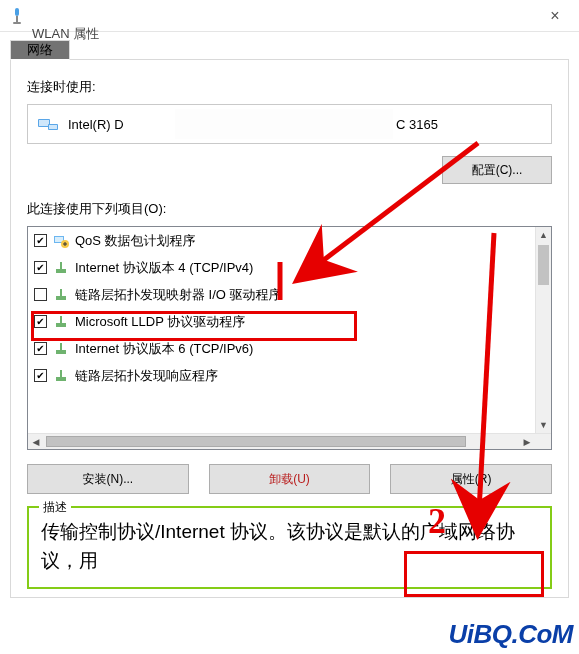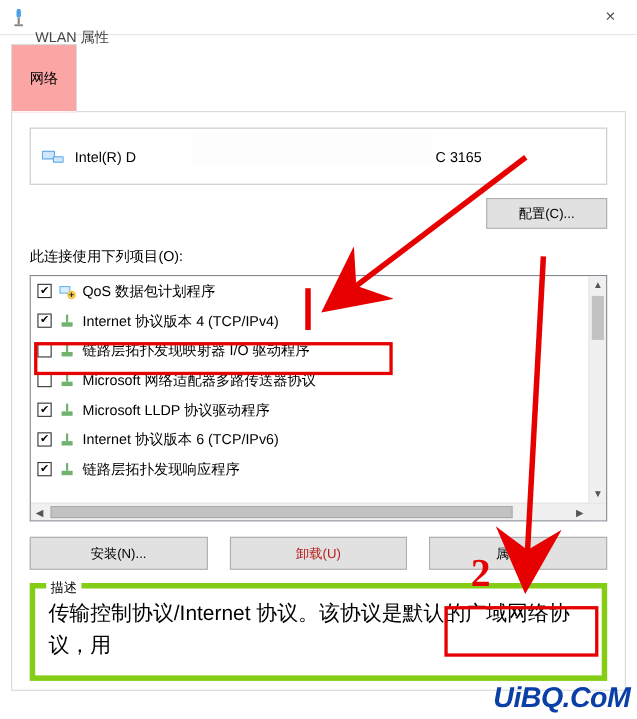--- a/index.html
+++ b/index.html
@@ -21,41 +21,41 @@
     border-bottom: 1px solid #e5e5e5;
     background: #fff;
     color: #444;
   }
   .titlebar .app-icon { width: 18px; height: 18px; margin: 0 6px 0 4px; display:flex; align-items:center; justify-content:center; }
   .titlebar .title { flex: 1; font-size: 13px; margin-top: 36px; }
   .titlebar .close { width: 40px; text-align: center; color: #555; font-size: 16px; cursor: default; }
   .content { padding: 8px 10px 10px 10px; }
   .tabstrip { display: flex; border-bottom: 1px solid #d9d9d9; }
   .tab {
-    padding: 21px 16px;
+    padding: 0 16px;
     border: 1px solid #d9d9d9;
     border-bottom: 1px solid #fff;
-    background: #fca5a5;
+    background: #737373;
     margin-bottom: -1px;
     font-size: 13px;
   }
   .panel {
     border: 1px solid #d9d9d9;
     border-top: none;
     padding: 14px 16px 8px 16px;
   }
   .label { font-size: 13px; margin: 4px 0 8px 0; color: #000; }
   .adapter-box {
     border: 1px solid #c9c9c9;
     background: #fff;
     padding: 8px 10px;
     display: flex;
     align-items: center;
     gap: 10px;
-    height: 52px;
+    height: 40px;
     font-size: 13px;
     position: relative;
   }
   .adapter-icon { width: 20px; height: 16px; }
   .adapter-masked {
     position: absolute;
     left: 147px; top: 4px; width: 218px; height: 30px;
     background: #fdfdfd;
     filter: blur(0.3px);
   }
@@ -117,21 +117,21 @@
     border-top: 1px solid #e3e3e3;
     display: flex;
   }
   .hscroll .arrow { width:16px; display:flex; align-items:center; justify-content:center; color:#555; font-size:9px; }
   .hscroll .track { flex:1; position:relative; }
   .hscroll .thumb { position:absolute; top:2px; bottom:2px; left:2px; width:420px; background:#c2c2c2; border:1px solid #aaa; }
   .hscroll .corner { width:16px; background:#f0f0f0; }
   .btns3 { display:flex; gap:20px; margin: 14px 0 12px 0; }
   .btns3 .win-btn { flex:1; min-width:0; height:30px; }
   .fieldset {
-    border: 5px solid #84cc16;
+    border: 2px solid #84cc16;
     padding: 10px 12px 12px 12px;
     margin-top: 2px;
     position: relative;
   }
   .fieldset .legend {
     position: absolute; top: -9px; left: 10px;
     background: #fff; padding: 0 4px; font-size: 12px;
   }
   .desc-text { font-size: 19px; line-height: 1.5; }
   
@@ -172,20 +172,21 @@
 </div>
 
 <div class="content">
 
   <div class="tabstrip">
     <div class="tab">网络</div>
   </div>
 
   <div class="panel">
 
+    <div class="label">连接时使用:</div>
 
     <div class="adapter-box">
       <span class="adapter-icon">
         <svg class="net-svg-icon" width="20" height="16" viewBox="0 0 20 16">
           <rect x="0" y="3" width="12" height="8" rx="1" fill="#5aa6e8"></rect>
           <rect x="1" y="4" width="10" height="6" fill="#cfe7fb"></rect>
           <rect x="10" y="8" width="10" height="6" rx="1" fill="#5aa6e8"></rect>
           <rect x="11" y="9" width="8" height="4" fill="#cfe7fb"></rect>
         </svg>
       </span>
@@ -234,30 +235,20 @@
             <span class="chk"></span>
             <span class="proto-icon">
               <svg width="16" height="16">
                   <rect x="3" y="9" width="10" height="4" fill="#6fb36f"></rect>
                   <rect x="7" y="2" width="2" height="7" fill="#6fb36f"></rect>
                 </svg>
             </span>
             <span>链路层拓扑发现映射器 I/O 驱动程序</span>
           </div>
 
-          <div class="item">
-            <span class="chk"></span>
-            <span class="proto-icon">
-              <svg width="16" height="16">
-                  <rect x="3" y="9" width="10" height="4" fill="#6fb36f"></rect>
-                  <rect x="7" y="2" width="2" height="7" fill="#6fb36f"></rect>
-                </svg>
-            </span>
-            <span>Microsoft 网络适配器多路传送器协议</span>
-          </div>
 
           <div class="item">
             <span class="chk">✔</span>
             <span class="proto-icon">
               <svg width="16" height="16">
                   <rect x="3" y="9" width="10" height="4" fill="#6fb36f"></rect>
                   <rect x="7" y="2" width="2" height="7" fill="#6fb36f"></rect>
                 </svg>
             </span>
             <span>Microsoft LLDP 协议驱动程序</span>

